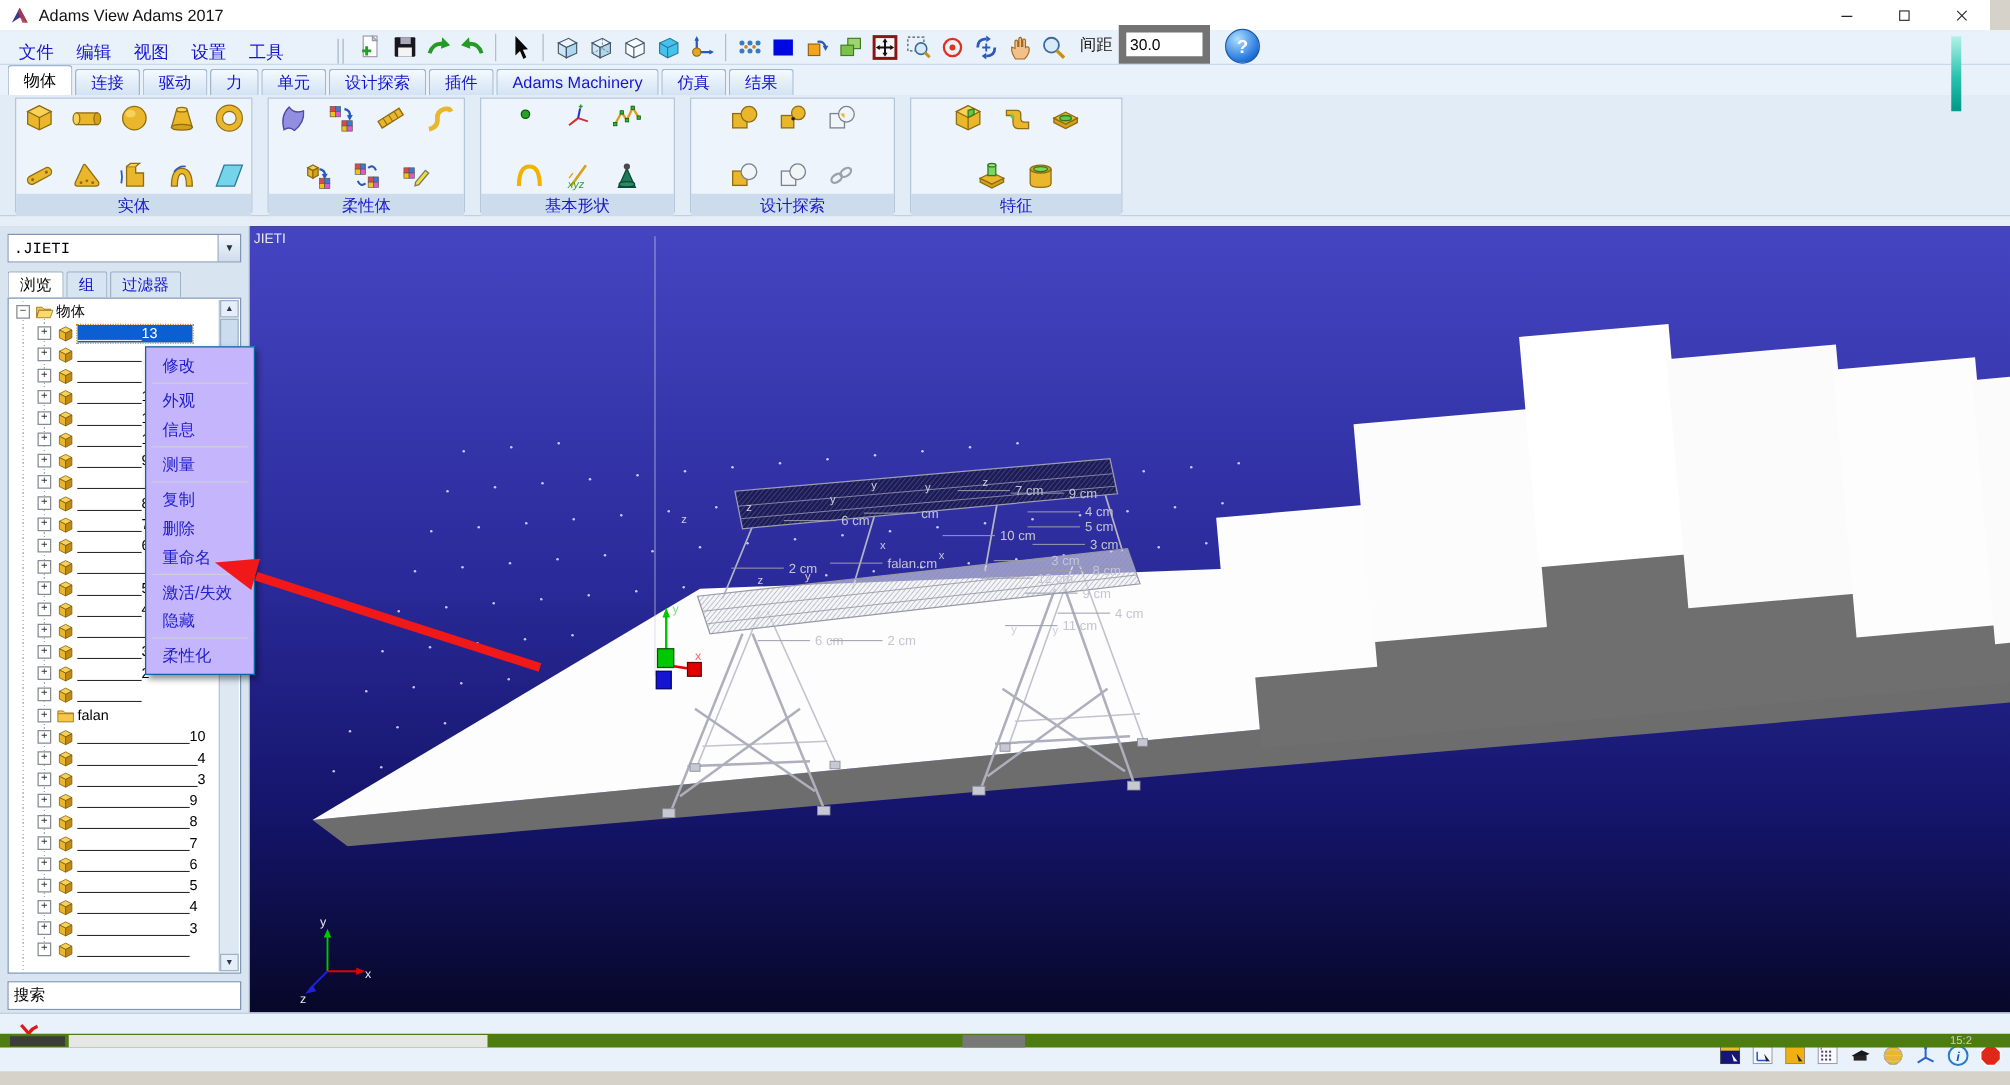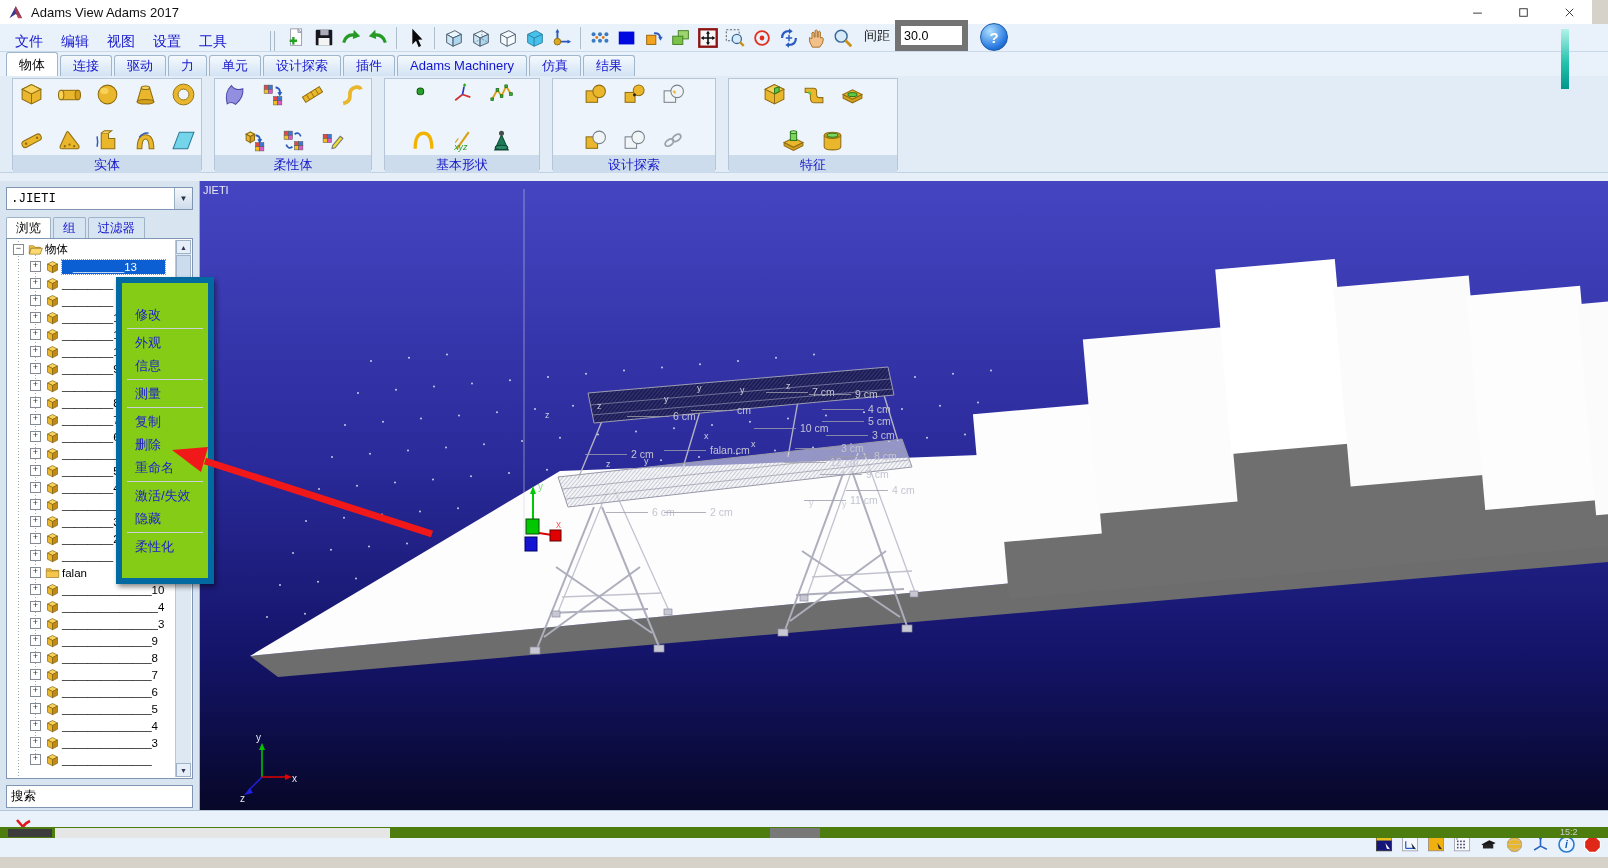--- a/index.html
+++ b/index.html
@@ -67,37 +67,37 @@
                          repeating-linear-gradient(to bottom,#9aa 0 1px,transparent 1px 3px);
         background-size:1px 100%,1px 95%;background-position:10px 0,27px 14px;background-repeat:no-repeat}
   .trow{height:17px;display:flex;align-items:center;white-space:nowrap;padding-left:22px}
   .trow.root{padding-left:5px}
   .texp{flex:0 0 9px;height:9px;border:1px solid #848b94;background:#fff;font-size:9px;line-height:7px;
         text-align:center;margin-right:3px;color:#333}
   .texp::before{content:"+"}
   .trow.root .texp::before{content:"−"}
   .ticn{width:16px;height:15px;margin-right:2px;flex:0 0 16px}
   .tlabel{color:#000}
-  .trow.sel .tlabel{background:#0b5fd2;color:#fff;outline:1px dotted #cc8833;padding:1px 28px 1px 11px}
+  .trow.sel .tlabel{background:#0b5fd2;color:#fff;outline:1px dotted #cc8833;padding:1px 28px 1px 0}
   .vscroll{position:absolute;top:1px;right:1px;bottom:1px;width:15px;background:#dde8f3;border-left:1px solid #b8c6d6}
   .vsb{position:absolute;left:0;right:0;height:14px;background:#e6eef8;border:1px solid #9fb2c8;
        font-size:7px;color:#335;text-align:center;line-height:13px;box-sizing:border-box}
   .vsb.up{top:0}.vsb.up::before{content:"▲"}
   .vsb.dn{bottom:0}.vsb.dn::before{content:"▼"}
   .vthumb{position:absolute;left:0;right:0;top:15px;height:210px;background:#cadcee;border:1px solid #9fb2c8;box-sizing:border-box}
   .searchbox{margin-top:6px;height:21px;border:1px solid #7e96b2;background:#fff}
   .searchbox input{width:100%;height:100%;border:none;outline:none;font-size:12.5px;padding:0 4px;box-sizing:border-box;font-family:inherit}
 
   
   .viewport{position:absolute;top:181px;left:200px;width:1408px;height:629px;background:#10104a}
   .viewport svg{display:block}
 
   
-  .ctxmenu{position:absolute;left:116px;top:277px;width:86px;background:#84cc16;border:6px solid #0369a1;
-           box-shadow:2px 3px 5px rgba(0,0,0,.45);z-index:50;padding:20px 0}
+  .ctxmenu{position:absolute;left:116px;top:277px;width:86px;background:#c4b5fd;border:1px solid #0369a1;
+           box-shadow:2px 3px 5px rgba(0,0,0,.45);z-index:50;padding:3px 0}
   .cmi{height:23px;line-height:23px;padding-left:13px;font-size:13px;color:#2121cc}
   .cmsep{border-top:1px solid #cbd0d6;margin:2px 5px}
 
   
   .statusbar{position:absolute;top:810px;left:0;right:0;height:47px;background:#e9f1fa;border-top:1px solid #b4c6d8;box-sizing:border-box}
   .abort{position:absolute;left:12px;top:5px;width:24px;height:24px}
   .sicons{position:absolute;right:6px;bottom:3px;display:flex;gap:7px;align-items:flex-end}
   .sicon{width:19px;height:19px;display:flex;align-items:center;justify-content:center}
   .taskbar{position:absolute;top:827px;left:0;right:0;height:11px;background:#4d7c0f}
   .tseg1{position:absolute;left:8px;top:2px;width:44px;height:8px;background:#3c3c3c}

